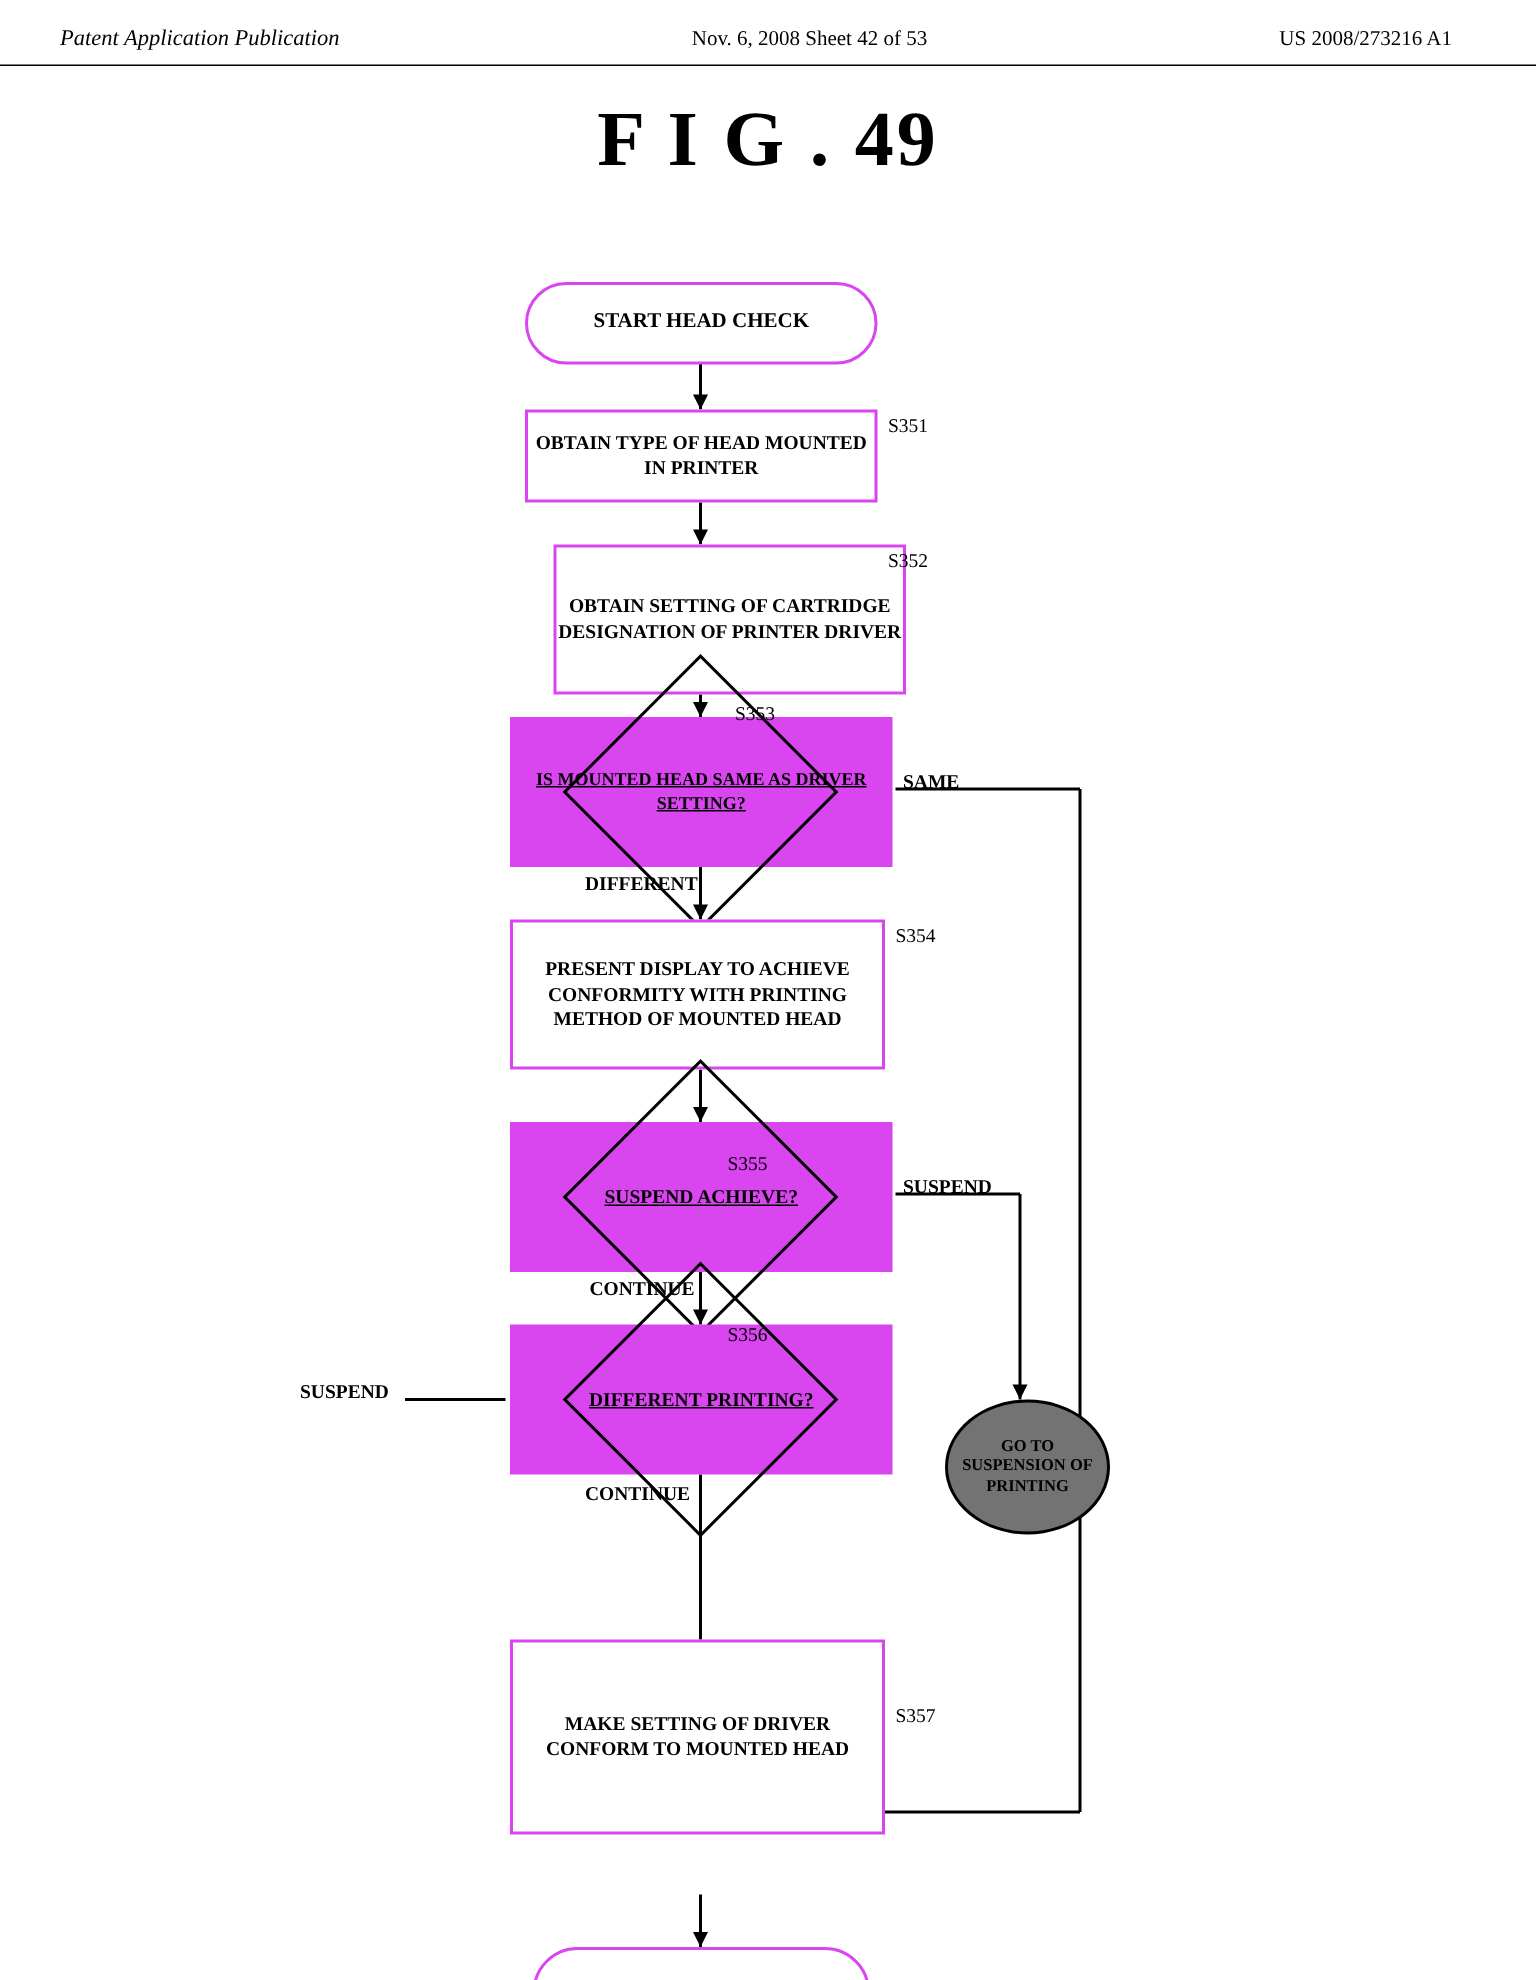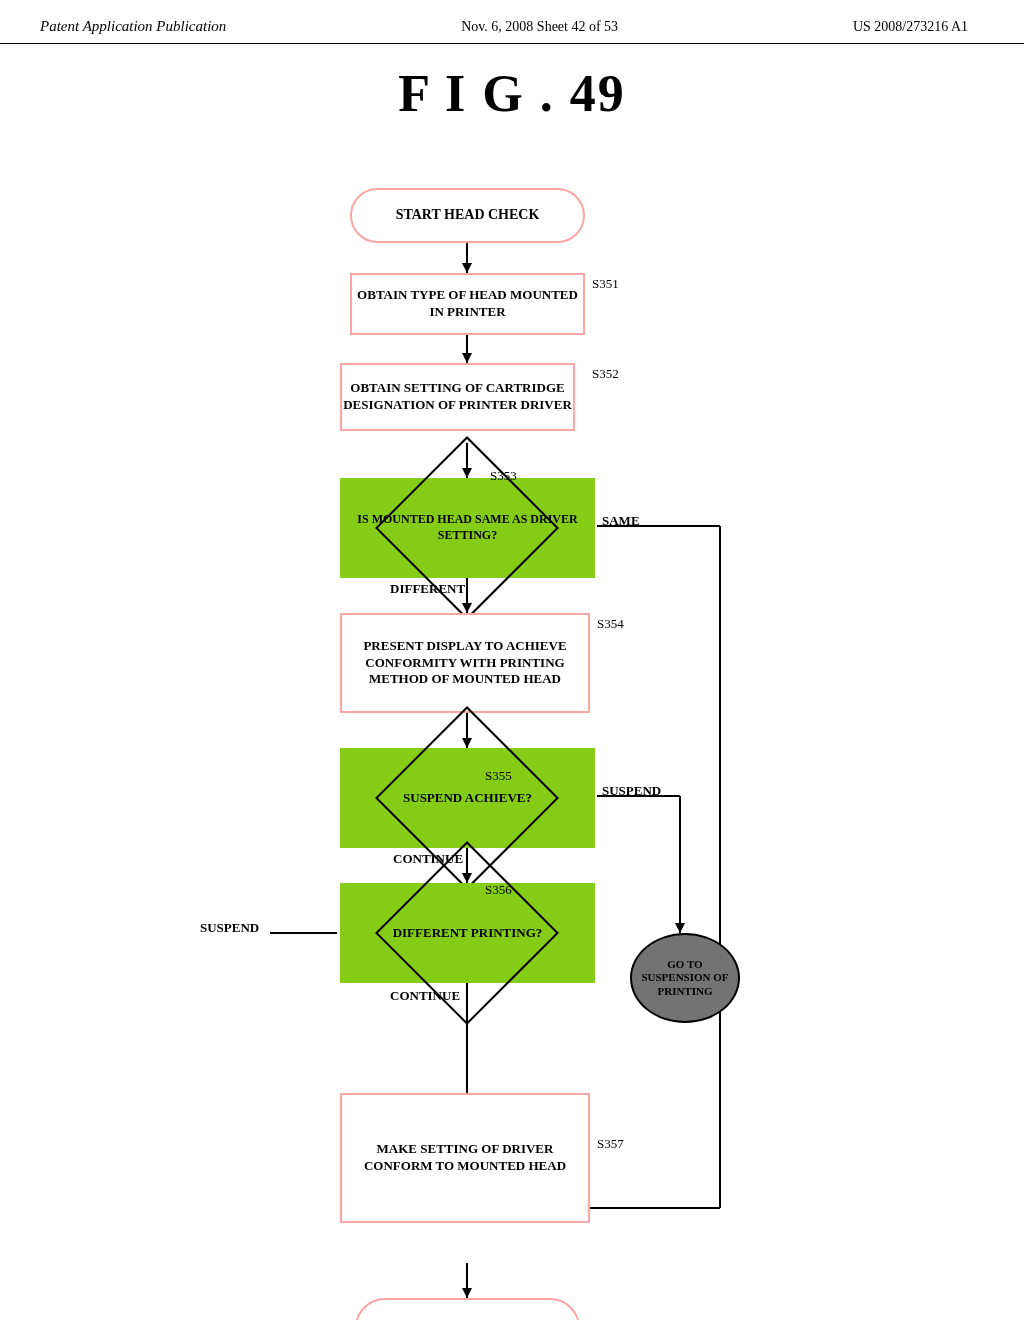--- a/index.html
+++ b/index.html
@@ -35,43 +35,44 @@
 
     .diagram {
       position: relative;
       width: 100%;
       height: 1200px;
     }
 
     
     .box {
       position: absolute;
-      border: 2px solid #fca5a5;
+      border: 2px solid #d946ef;
       background: #fff;
       display: flex;
       align-items: center;
       justify-content: center;
       text-align: center;
       font-size: 13px;
       font-weight: bold;
       line-height: 1.3;
     }
     .rounded {
       border-radius: 50px;
     }
     .diamond {
       position: absolute;
-      background: #84cc16;
+      background: #d946ef;
       display: flex;
       align-items: center;
       justify-content: center;
       text-align: center;
       font-size: 13px;
       font-weight: bold;
       line-height: 1.3;
+      text-decoration: underline;
     }
     .diamond-inner {
       transform: rotate(45deg);
       border: 2px solid #000;
       position: absolute;
     }
     .diamond-text {
       position: relative;
       z-index: 2;
       font-size: 13px;
@@ -160,21 +161,21 @@
     <line x1="467" y1="1130" x2="467" y2="1165" stroke="#000" stroke-width="2"></line>
     <polygon points="467,1165 462,1155 472,1155" fill="#000"></polygon>
   </svg>
 
   <div class="box rounded" style="left:350px; top:55px; width:235px; height:55px; font-size:14px;">START HEAD CHECK</div>
 
   <div class="box" style="left:350px; top:140px; width:235px; height:62px;">OBTAIN TYPE OF HEAD
 MOUNTED IN PRINTER</div>
   <div class="step-label" style="left:592px; top:143px;">S351</div>
 
-  <div class="box" style="left:340px; top:230px; width:235px; height:68px;">OBTAIN SETTING OF
+  <div class="box" style="left:369px; top:230px; width:235px; height:100px;">OBTAIN SETTING OF
 CARTRIDGE DESIGNATION OF
 PRINTER DRIVER</div>
   <div class="step-label" style="left:592px; top:233px;">S352</div>
 
   <div class="diamond" style="left:340px; top:345px; width:255px; height:100px;">
     <div class="diamond-inner" style="width:130px; height:130px; top:-15px; left:62px;"></div>
     <div class="diamond-text" style="font-size:12px;">IS MOUNTED
 HEAD SAME AS DRIVER
 SETTING?</div>
   </div>

